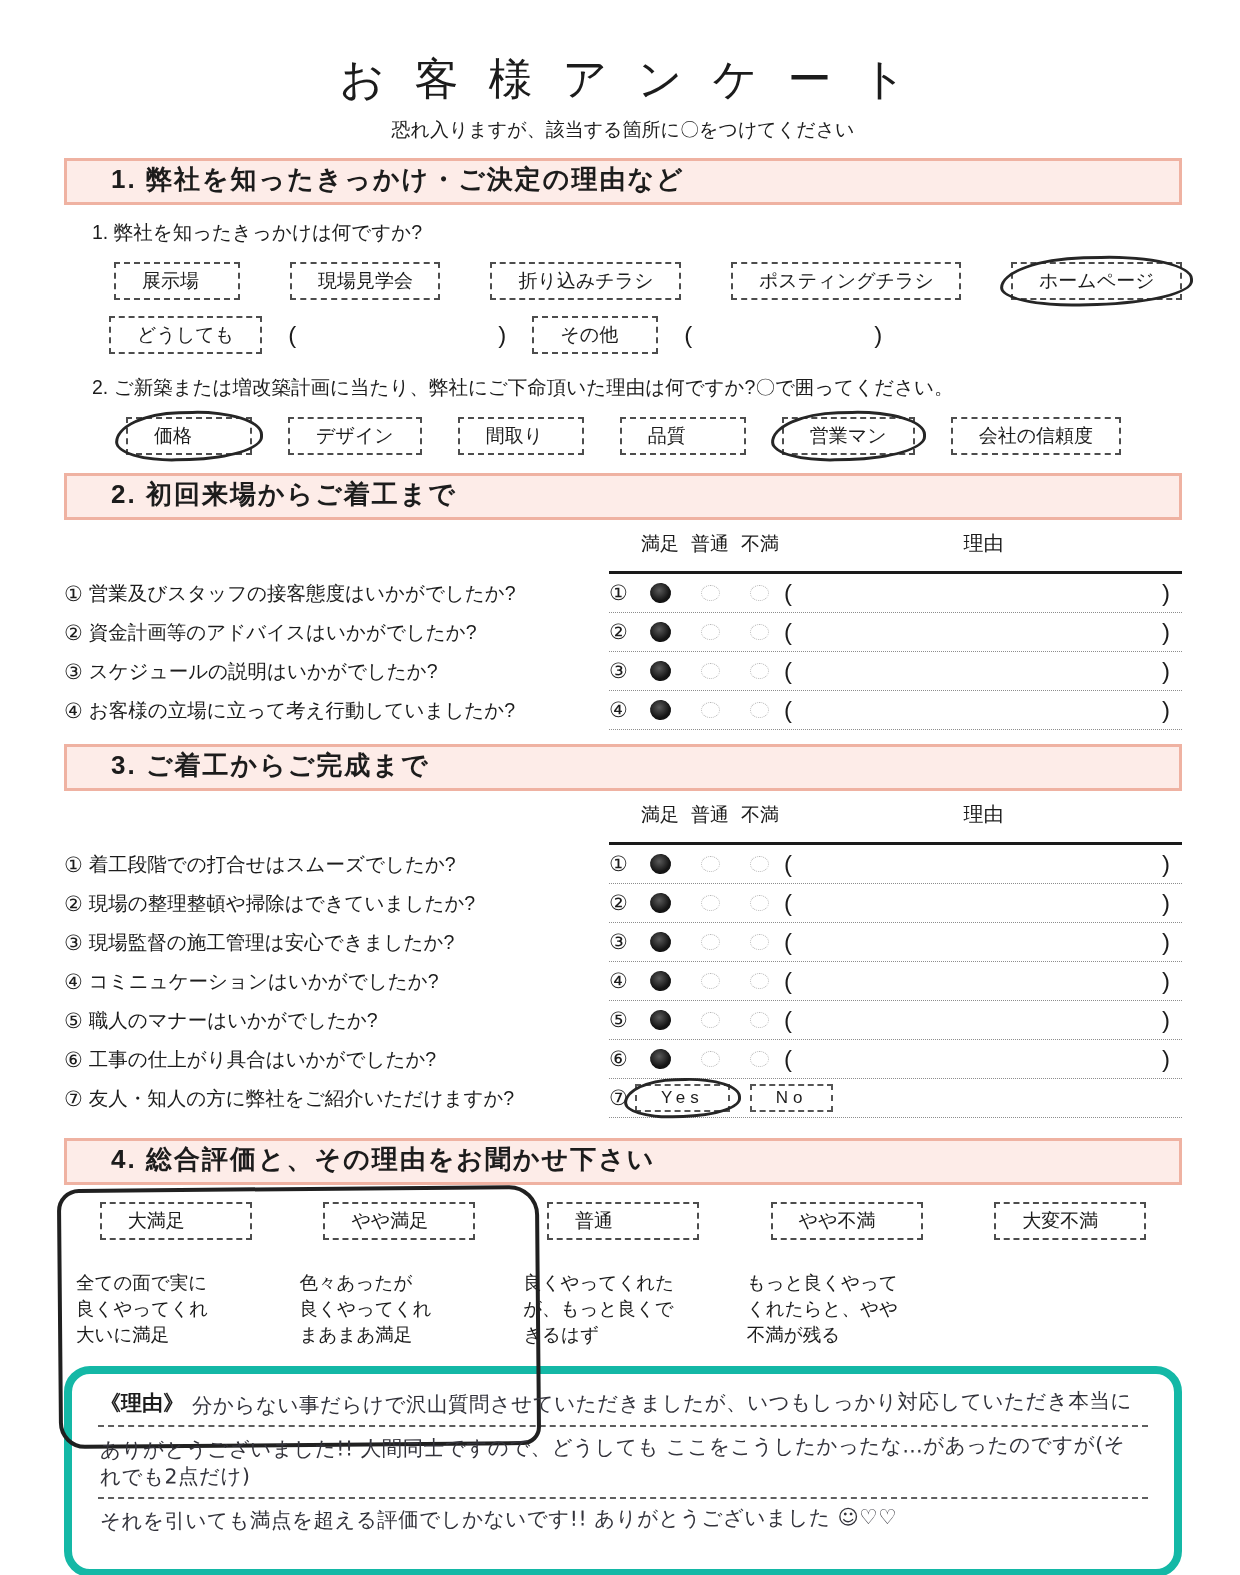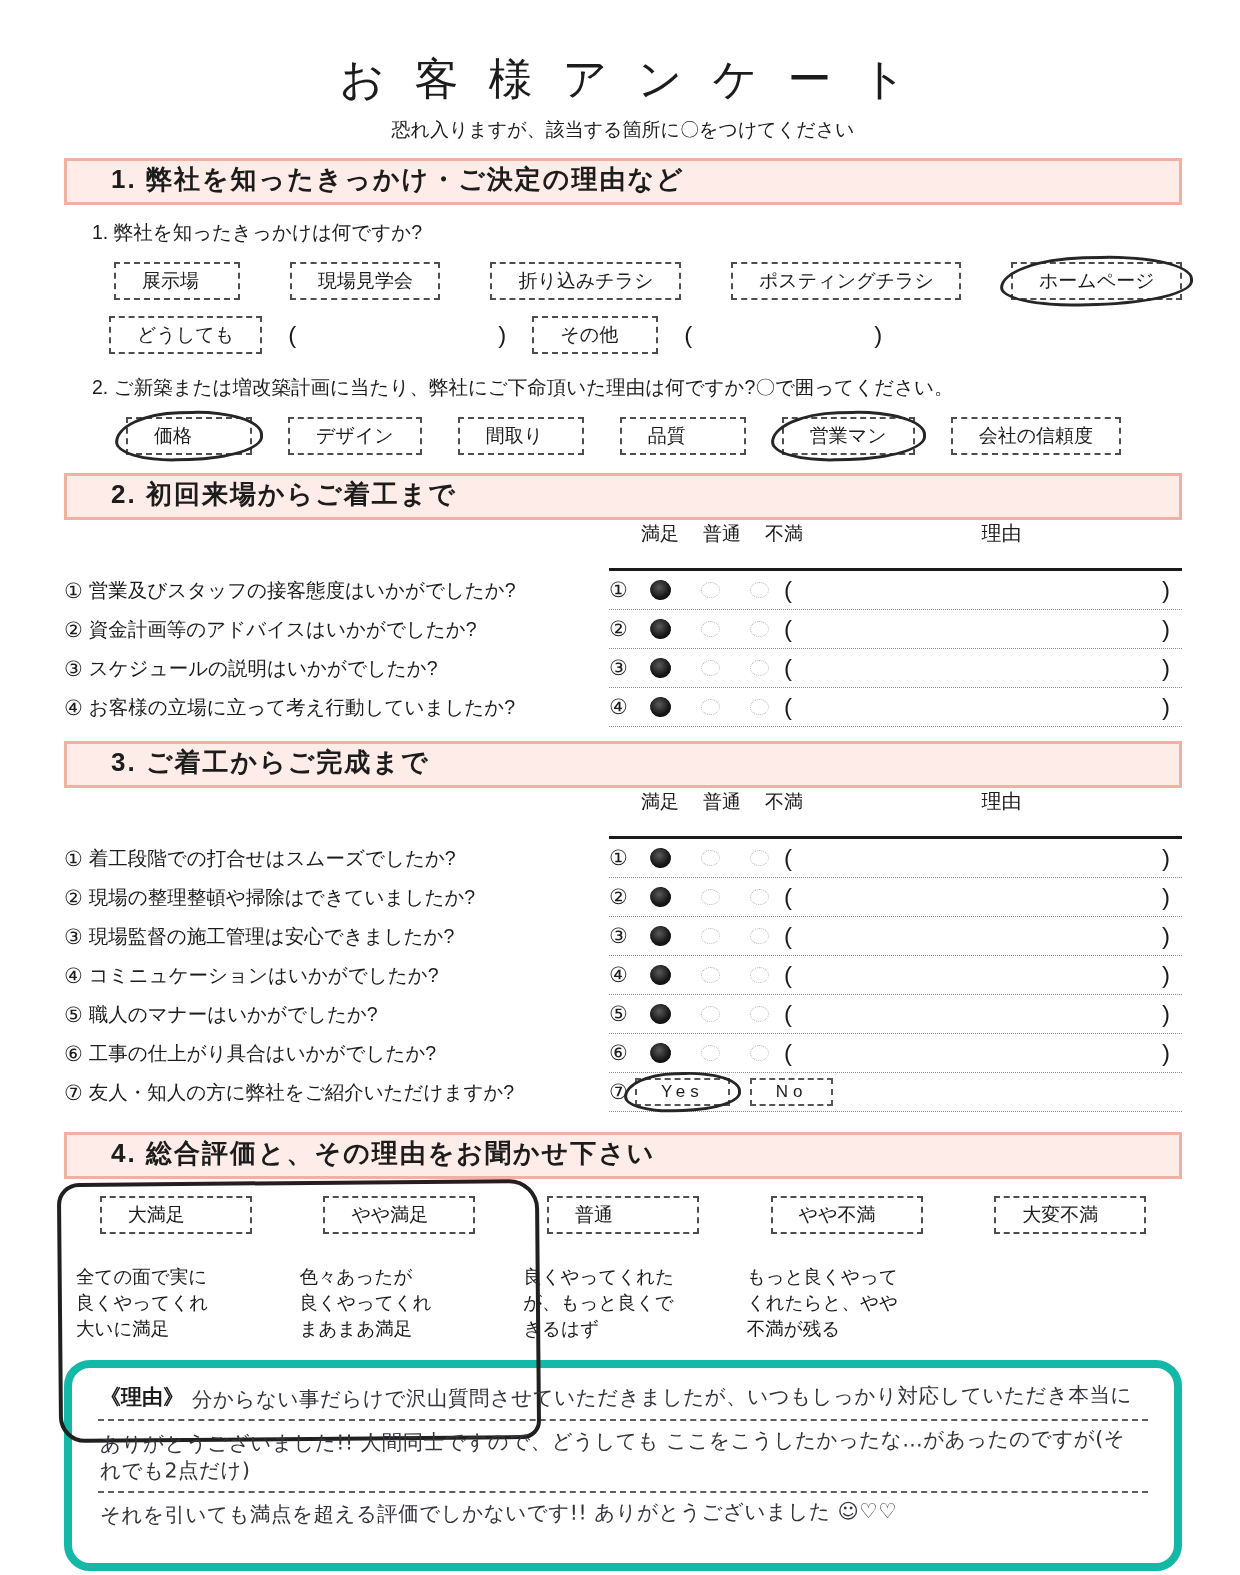--- a/index.html
+++ b/index.html
@@ -31,21 +31,21 @@
     border:3px solid #262626;border-radius:48% 52% 55% 45% / 65% 55% 50% 45%;
     transform:rotate(-1.4deg);pointer-events:none;
   }
   .paren{font-size:24px;font-weight:400;}
   .blank{display:inline-block;}
   .w1{width:150px;}
   .w2{width:130px;}
 
   .ahead{
     margin-left:545px;display:flex;align-items:flex-end;
-    border-bottom:3px solid #1a1a1a;padding-bottom:21px;margin-top:0;gap:12px;
+    border-bottom:3px solid #1a1a1a;padding-bottom:14px;margin-top:10px;
   }
   .h-man{width:50px;text-align:center;font-size:19px;font-weight:500;}
   .h-man.first{margin-left:26px;}
   .h-reason{flex:1;text-align:center;font-size:20px;font-weight:500;}
 
   .srow{display:flex;align-items:stretch;}
   .qcol{width:545px;font-size:19.5px;padding:6px 0;display:flex;gap:6px;align-items:center;}
   .qnum{font-size:21px;}
   .acol{flex:1;display:flex;align-items:center;border-bottom:1.5px dotted #8d8d8d;padding:4px 12px 5px 0;}
   .anum{width:26px;font-size:21px;}

